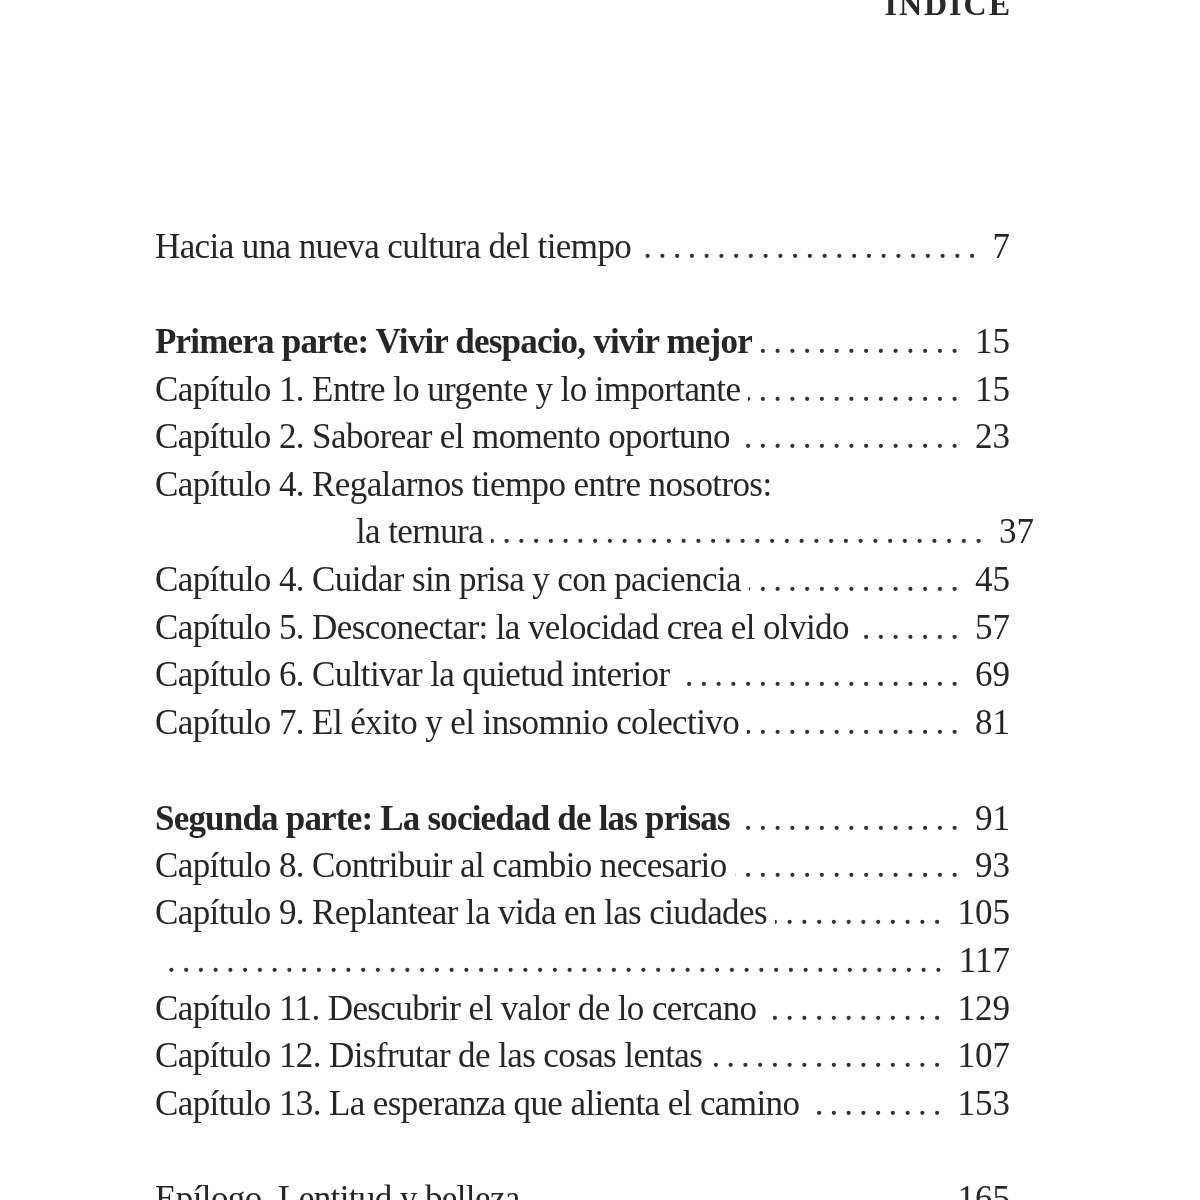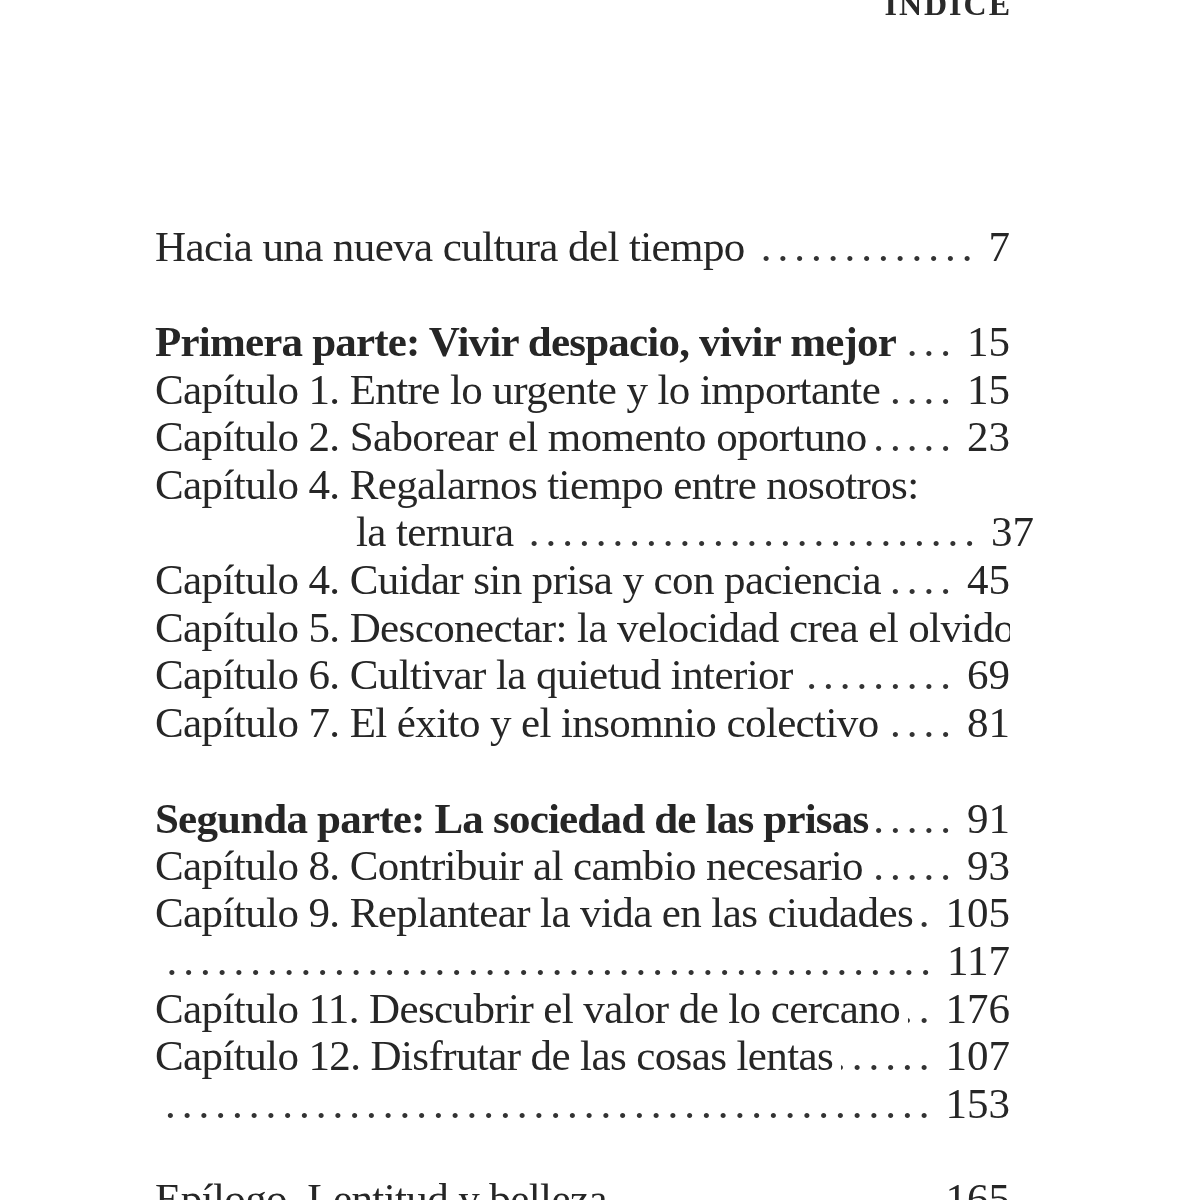--- a/index.html
+++ b/index.html
@@ -24,21 +24,21 @@
       font-weight: bold;
       color: #2a2a2a;
     }
     .toc-line {
       position: absolute;
       left: 155px;
       width: 855px;
       height: 46px;
       display: flex;
       align-items: center;
-      font-size: 43px;
+      font-size: 35px;
       line-height: 46px;
       white-space: nowrap;
       overflow: hidden;
     }
     .toc-line.indent {
       left: 332px;
       width: 678px;
       margin-left: 24px;
     }
     .toc-line .title {
@@ -136,28 +136,29 @@
   <span class="leader">........................................................................................................</span>
   <span class="page">105</span>
 </div>
 <div class="toc-line" style="top:938px">
   <span class="leader">........................................................................................................</span>
   <span class="page">117</span>
 </div>
 <div class="toc-line" style="top:986px">
   <span class="title">Capítulo 11. Descubrir el valor de lo cercano</span>
   <span class="leader">........................................................................................................</span>
-  <span class="page">176</span>
+  <span class="page">129</span>
 </div>
 <div class="toc-line" style="top:1033px">
   <span class="title">Capítulo 12. Disfrutar de las cosas lentas</span>
   <span class="leader">........................................................................................................</span>
   <span class="page">107</span>
 </div>
 <div class="toc-line" style="top:1081px">
+  <span class="title">Capítulo 13. La esperanza que alienta el camino</span>
   <span class="leader">........................................................................................................</span>
   <span class="page">153</span>
 </div>
 
 <div class="toc-line cut-off">
   <span class="title">Epílogo. Lentitud y belleza</span>
   <span class="leader">........................................................................................................</span>
   <span class="page">165</span>
 </div>
 

